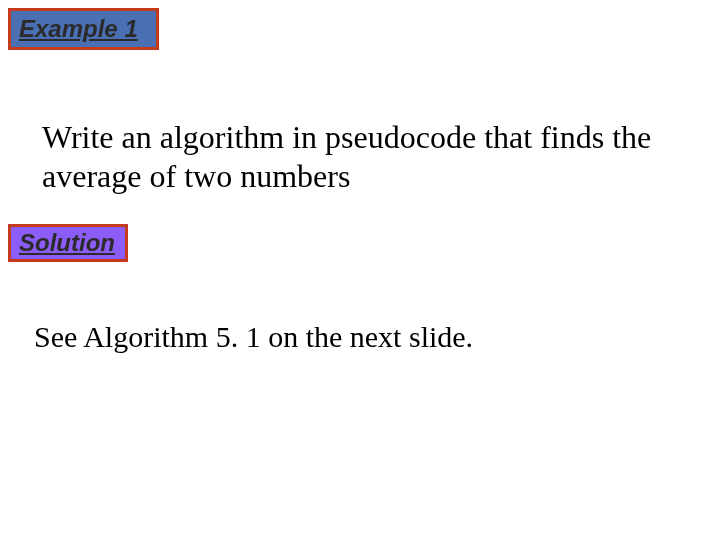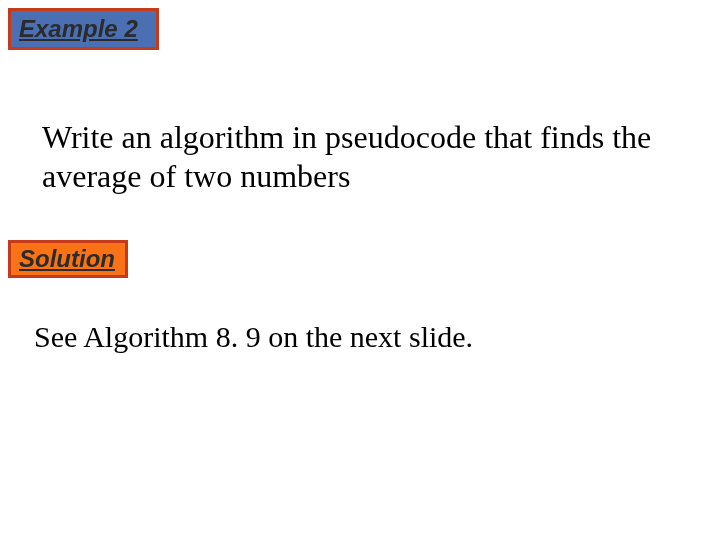--- a/index.html
+++ b/index.html
@@ -31,23 +31,23 @@
     position: absolute;
     top: 118px;
     left: 42px;
     right: 30px;
     font-size: 32px;
     color: #000;
     line-height: 1.22;
   }
   .solution-box {
     position: absolute;
-    top: 240px;
+    top: 224px;
     left: 8px;
-    background: #f97316;
+    background: #8b5cf6;
     border: 3px solid #c43a1a;
     padding: 2px 10px 2px 8px;
     font-family: Verdana, Geneva, sans-serif;
     font-weight: bold;
     font-style: italic;
     font-size: 24px;
     color: #2b2b2b;
   }
   .solution-box .label-text {
     text-decoration: underline;
@@ -57,22 +57,22 @@
     top: 320px;
     left: 34px;
     font-size: 30px;
     color: #000;
   }
 </style>
 </head>
 <body>
 
 <div class="example-box">
-  <span class="label-text">Example 2</span>
+  <span class="label-text">Example 1</span>
 </div>
 
 <div class="problem-text">Write an algorithm in pseudocode that finds the average of two numbers</div>
 
 <div class="solution-box">
   <span class="label-text">Solution</span>
 </div>
 
-<div class="solution-text">See Algorithm 8. 9 on the next slide.</div>
+<div class="solution-text">See Algorithm 5. 1 on the next slide.</div>
 
 </body></html>

